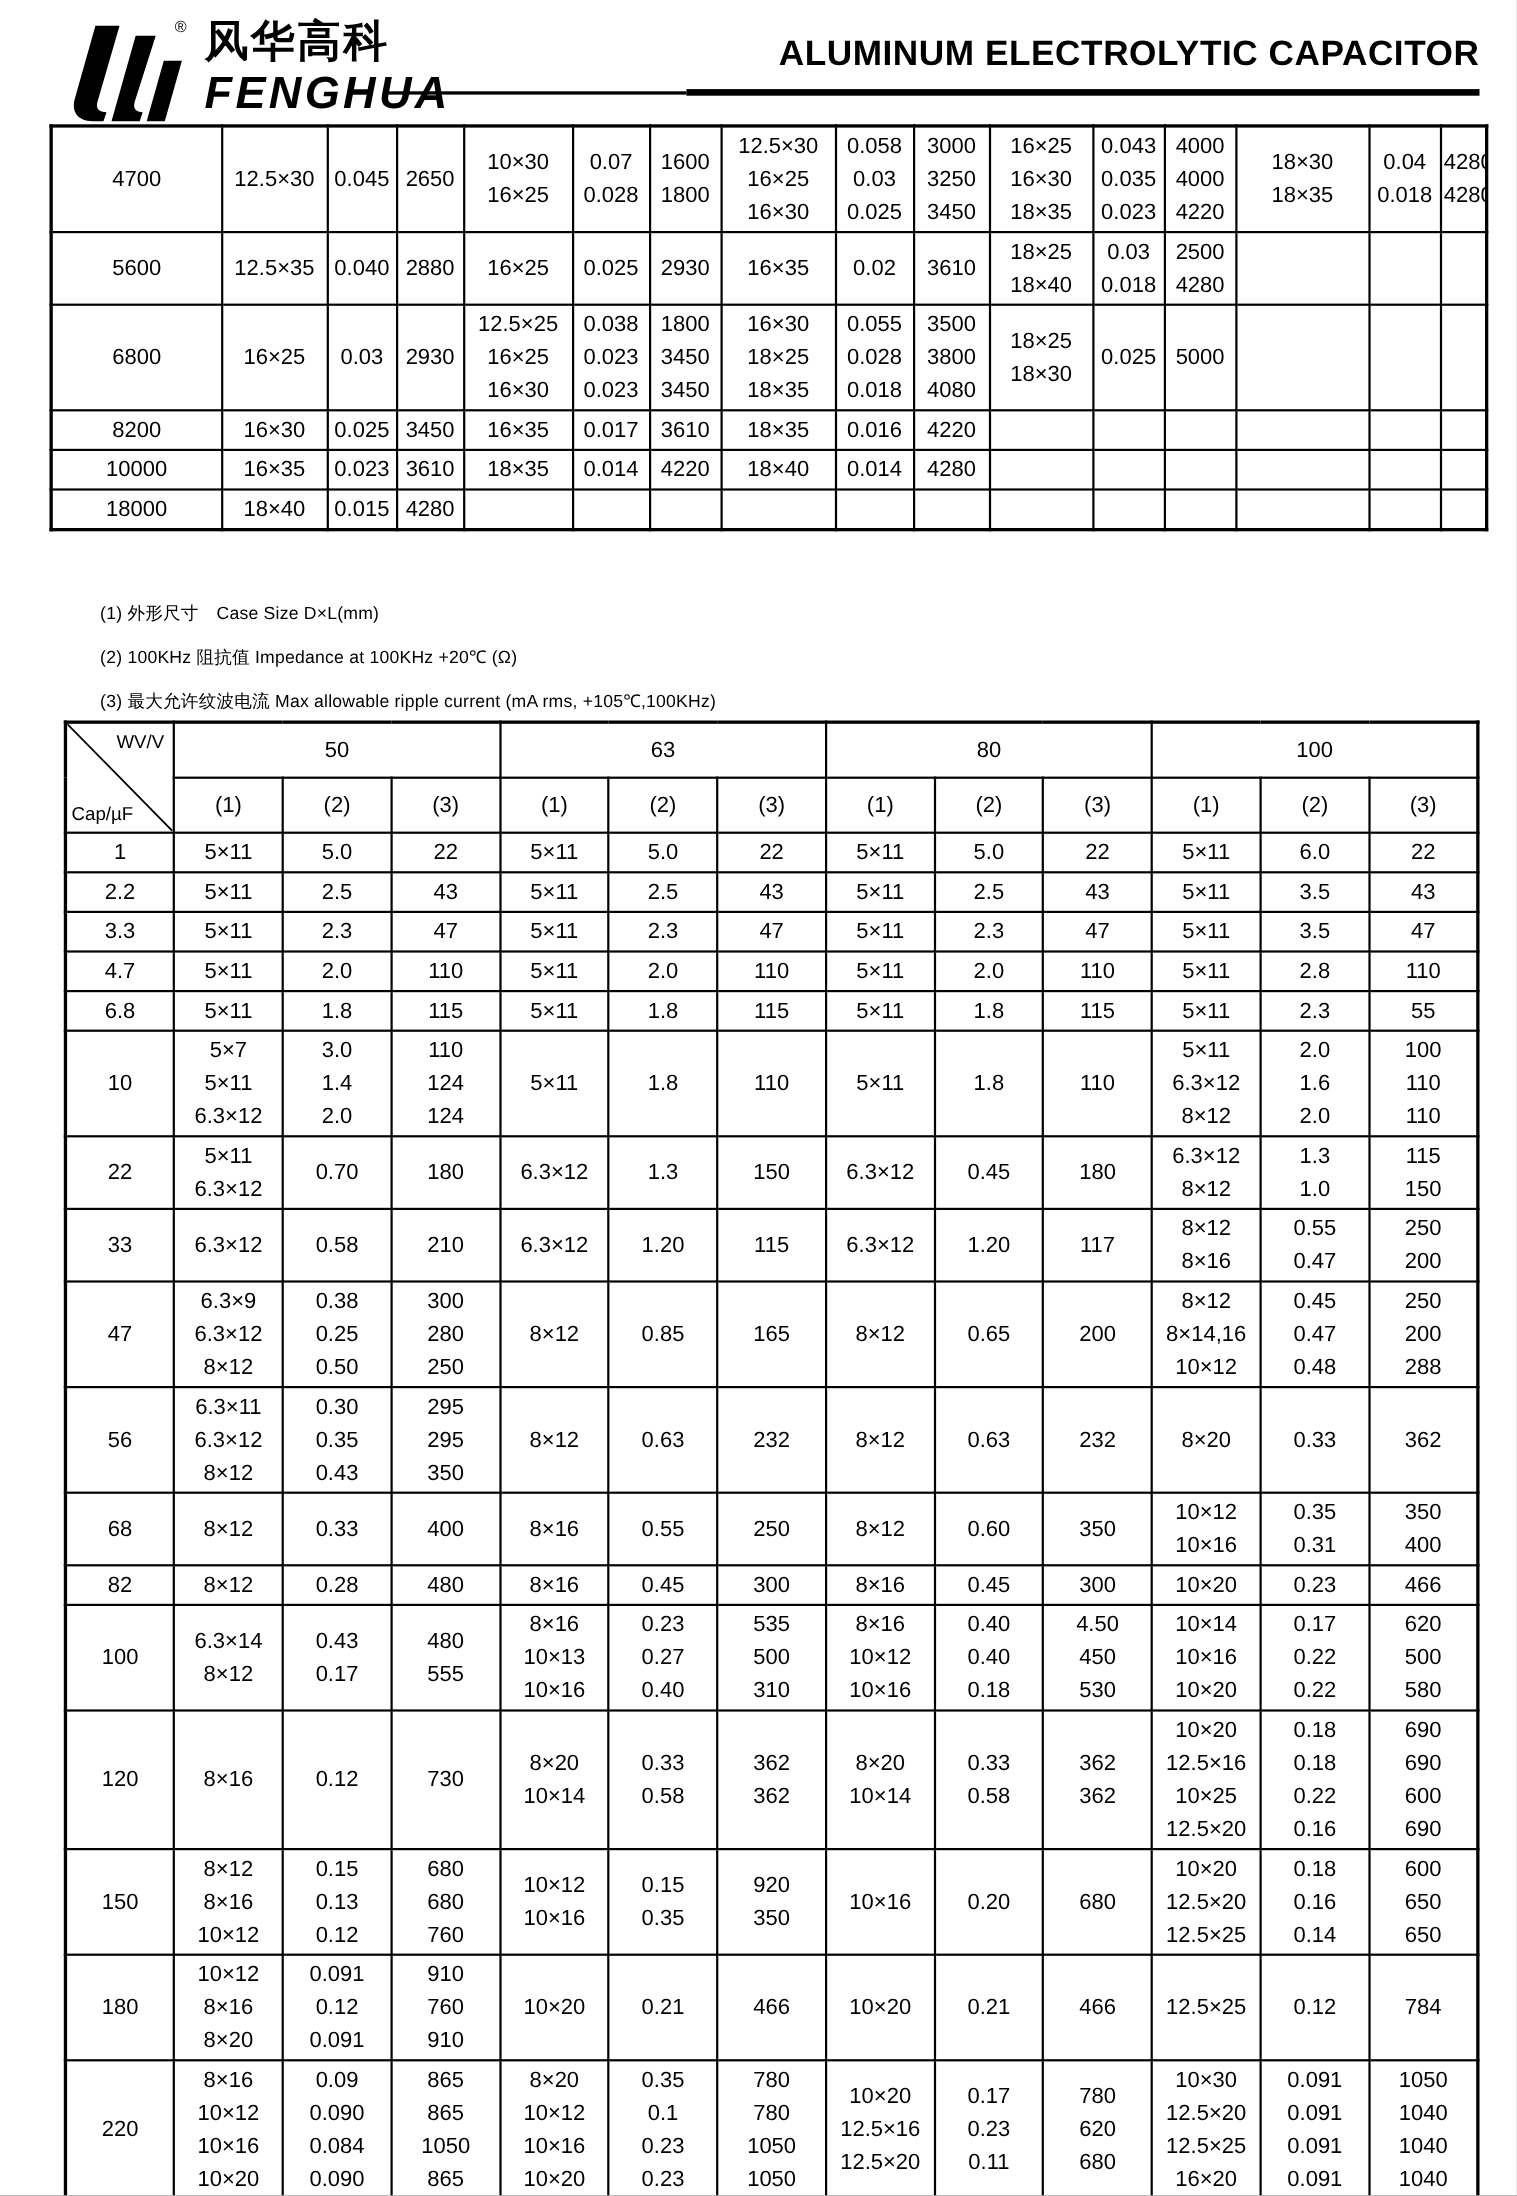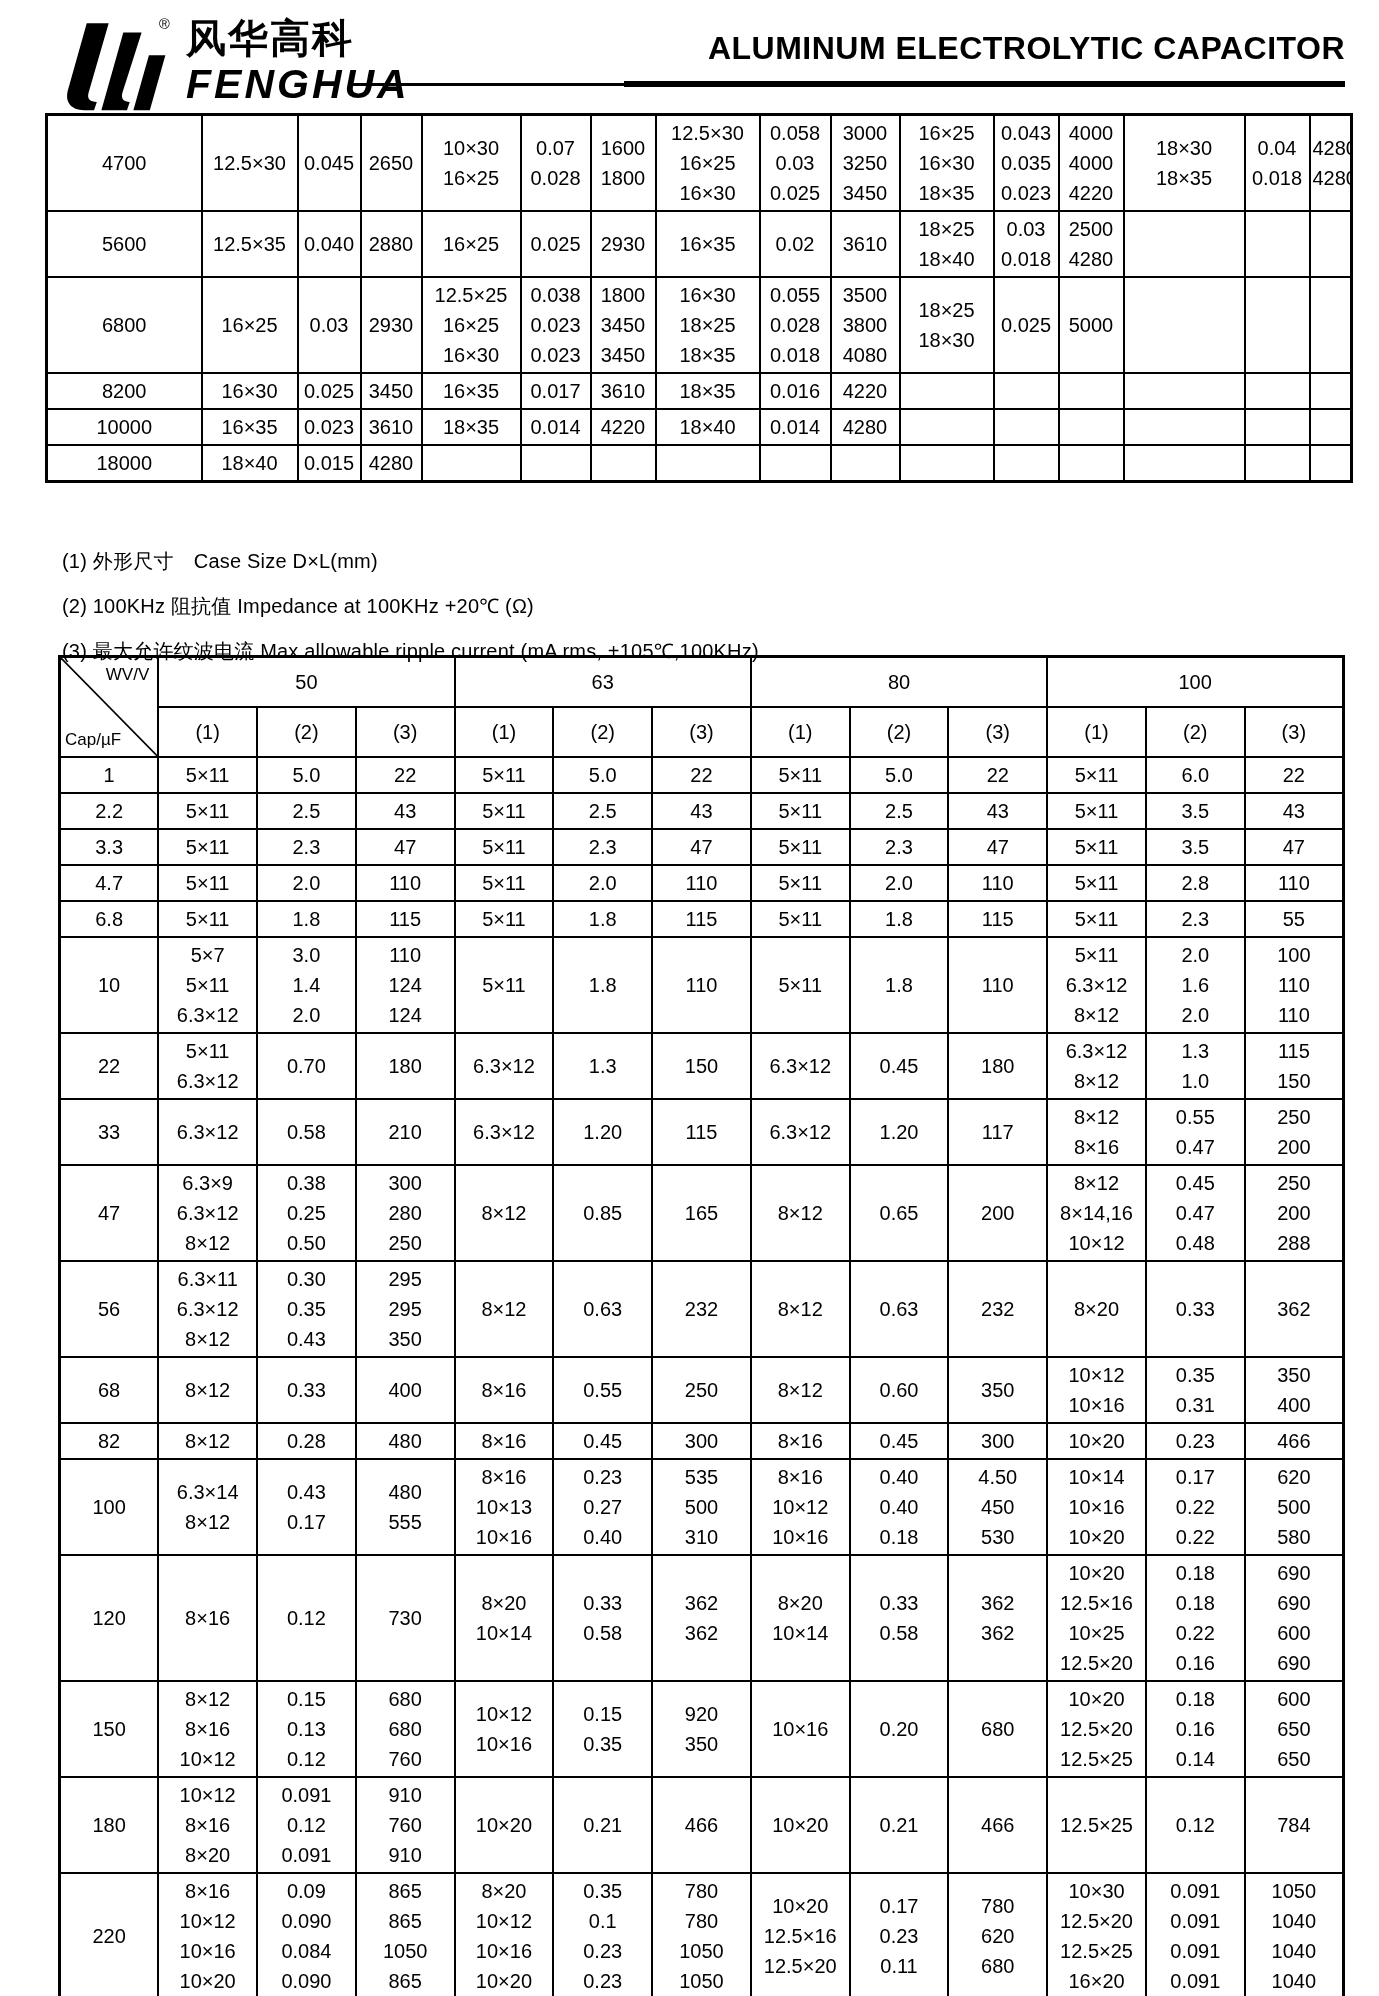--- a/index.html
+++ b/index.html
@@ -37,21 +37,21 @@
   .tbl1{position:absolute;left:45px;top:113px;width:1305px;border:3px solid #000;}
   .tbl2{position:absolute;left:58px;top:655px;width:1287px;border:3px solid #000;}
   .tbl2 thead td,.tbl2 thead th{height:44px;line-height:24px;}
   
   .corner{position:relative;padding:0;}
   .corner svg{position:absolute;left:0;top:0;width:100%;height:100%;}
   .corner .c-top{position:absolute;top:5px;right:8px;font-size:17px;}
   .corner .c-bot{position:absolute;bottom:4px;left:4px;font-size:17px;margin-top:47px;}
   
   .notes{position:absolute;left:62px;top:548px;width:1100px;}
-  .note-line{font-size:20px;margin-bottom:17px;letter-spacing:0.2px;}
+  .note-line{font-size:16px;margin-bottom:17px;letter-spacing:0.2px;margin-left:29px;}
 </style>
 </head>
 <body>
 
 <div class="page">
 
   <div class="hdr">
     <svg class="logo" viewBox="0 0 130 105" aria-hidden="true">
       <path d="M30,103 C16,103 8,94 13,79 L33,8 L57,8 L35,84 C33,91 37,94 44,94 L41,103 Z" fill="#000"></path>
       <path d="M49,103 L73,18 L93,18 L72,84 C70,91 74,94 80,94 L77,103 Z" fill="#000"></path>

